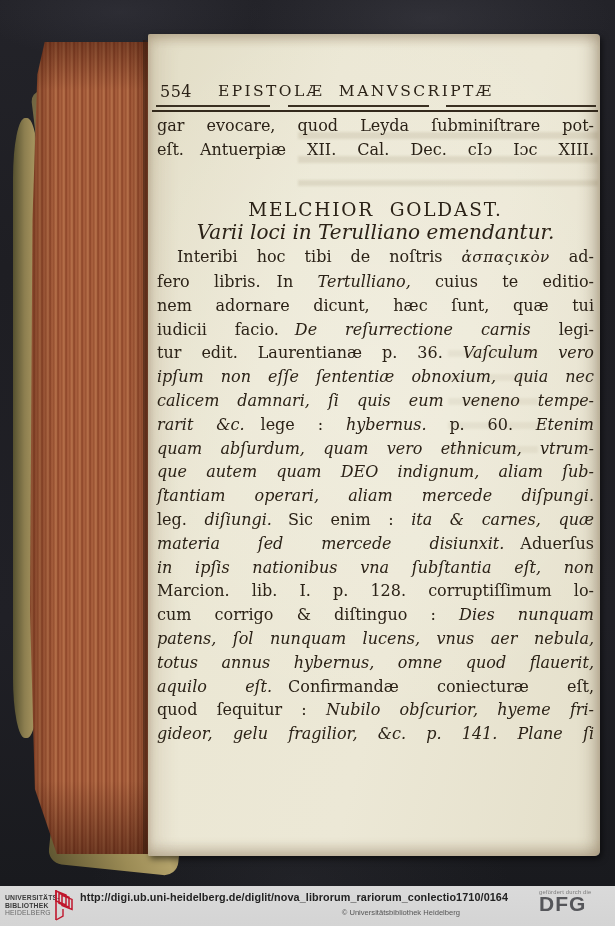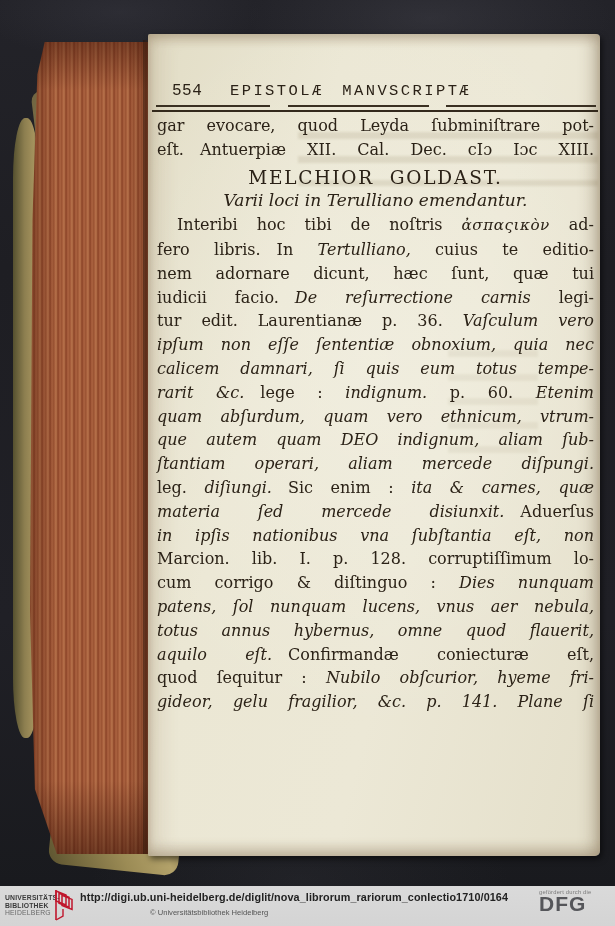--- a/index.html
+++ b/index.html
@@ -74,21 +74,21 @@
   
   .bleed {
     position:absolute; pointer-events:none; opacity:.5; filter:blur(1.3px);
     background:repeating-linear-gradient(180deg,
       rgba(0,0,0,0) 0 6px, rgba(122,106,70,.28) 6px 13px, rgba(0,0,0,0) 13px 24px);
   }
   .bleed.b1 { left:150px; top:92px;  width:300px; height:60px; }
   .bleed.b2 { left:300px; top:310px; width:90px;  height:120px; opacity:.28; }
 
   
-  .header-row { position:absolute; left:12px; top:48px; width:452px; height:22px;font-family:Liberation Mono, monospace; }
+  .header-row { position:absolute; left:0; top:48px; width:452px; height:22px; }
   .page-number {
     position:absolute; left:12px; top:0; font-size:16px; letter-spacing:.5px;
   }
   .running-title {
     position:absolute; left:70px; right:16px; top:0; 
     font-size:15.5px; letter-spacing:2.4px; word-spacing:7px;
   }
   .rule-top {
     position:absolute; left:8px; top:71px; width:440px; height:1.5px;
     background:linear-gradient(90deg,
@@ -102,47 +102,47 @@
   }
 
   
   .text-block {
     position:absolute; left:9px; top:80px; width:437px;
     font-size:16px; line-height:23.8px; color:#2b2217;
   }
   .line { white-space:pre-wrap; }
   .line.just { text-align:justify; text-align-last:justify; }
   .line.indent { text-indent:20px; }
-  .line.gap-lg { margin-top:4px; }
+  .line.gap-lg { margin-top:36px; }
   .line.heading {
     text-align:center; text-align-last:center;
     font-size:18.5px; letter-spacing:1.8px; word-spacing:8px;
   }
-  .line.subheading { text-align:right; text-align-last:center; font-size:17px; }
+  .line.subheading { text-align:right; text-align-last:center; font-size:20px; }
   .line.catch { text-align:right; text-align-last:right; padding-right:8px; }
   .line .i, .line .g { font-style:italic; }
   .line .g { font-size:.95em; letter-spacing:.5px; }
 
   
   .footer-bar {
     position:absolute; left:0; top:886px; width:615px; height:40px;
     background:linear-gradient(180deg, #dadada, #d4d4d4);
     font-family:"Liberation Sans", sans-serif; color:#333;
   }
   .lib-block { position:absolute; left:5px; top:8px; line-height:7.5px; }
   .lib-line { font-size:6.8px; font-weight:bold; letter-spacing:.2px; color:#3a3a3a; }
   .lib-line.light { font-weight:normal; color:#6a6a6a; }
   .ub-logo { position:absolute; left:50px; top:3px; }
   .scan-url {
     position:absolute; left:80px; top:5px; width:470px;
     font-size:10.8px; font-weight:bold; color:#222; letter-spacing:.1px;
     white-space:nowrap;
   }
   .copyright {
-    position:absolute; left:150px; top:22px; width:310px; text-align:left;
+    position:absolute; left:150px; top:22px; width:310px; text-align:right;
     font-size:7.6px; color:#555;
   }
   .dfg-block { position:absolute; right:20px; top:3px; text-align:left; width:56px; }
   .dfg-caption { font-size:5.8px; color:#7a7a7a; letter-spacing:.2px; }
   .dfg-letters {
     font-size:21px; font-weight:800; color:#55565a; letter-spacing:1px;
     line-height:19px; font-family:"Liberation Sans", sans-serif;
     transform:scaleY(.92);
   }
 </style>
@@ -173,22 +173,22 @@
         <div class="line just"><span class="r">gar evocare, quod Leyda ſubminiſtrare pot-</span></div>
         <div class="line just"><span class="r">eſt. Antuerpiæ XII. Cal. Dec. cIɔ Iɔc XIII.</span></div>
         <div class="line heading gap-lg"><span class="r">MELCHIOR GOLDAST.</span></div>
         <div class="line subheading"><span class="i">Varii loci in Terulliano emendantur.</span></div>
         <div class="line just indent"><span class="r">Interibi hoc tibi de noſtris </span><span class="g">ἀσπαςικὸν</span><span class="r"> ad-</span></div>
         <div class="line just"><span class="r">fero libris. In </span><span class="i">Tertulliano,</span><span class="r"> cuius te editio-</span></div>
         <div class="line just"><span class="r">nem adornare dicunt, hæc ſunt, quæ tui</span></div>
         <div class="line just"><span class="r">iudicii facio. </span><span class="i">De reſurrectione carnis </span><span class="r">legi-</span></div>
         <div class="line just"><span class="r">tur edit. Laurentianæ p. 36. </span><span class="i">Vaſculum vero</span></div>
         <div class="line just"><span class="i">ipſum non eſſe ſententiæ obnoxium, quia nec</span></div>
-        <div class="line just"><span class="i">calicem damnari, ſi quis eum totus tempe-</span></div>
-        <div class="line just"><span class="i">rarit &amp;c.</span><span class="r"> lege : </span><span class="i">indignum.</span><span class="r"> p. 60. </span><span class="i">Etenim</span></div>
+        <div class="line just"><span class="i">calicem damnari, ſi quis eum veneno tempe-</span></div>
+        <div class="line just"><span class="i">rarit &amp;c.</span><span class="r"> lege : </span><span class="i">hybernus.</span><span class="r"> p. 60. </span><span class="i">Etenim</span></div>
         <div class="line just"><span class="i">quam abſurdum, quam vero ethnicum, vtrum-</span></div>
         <div class="line just"><span class="i">que autem quam DEO indignum, aliam ſub-</span></div>
         <div class="line just"><span class="i">ſtantiam operari, aliam mercede diſpungi.</span></div>
         <div class="line just"><span class="r">leg. </span><span class="i">diſiungi.</span><span class="r"> Sic enim : </span><span class="i">ita &amp; carnes, quæ</span></div>
         <div class="line just"><span class="i">materia ſed mercede disiunxit.</span><span class="r"> Aduerſus</span></div>
         <div class="line just"><span class="i">in ipſis nationibus vna ſubſtantia eſt, non</span></div>
         <div class="line just"><span class="r">Marcion. lib. I. p. 128. corruptiſſimum lo-</span></div>
         <div class="line just"><span class="r">cum corrigo &amp; diſtinguo : </span><span class="i">Dies nunquam</span></div>
         <div class="line just"><span class="i">patens, ſol nunquam lucens, vnus aer nebula,</span></div>
         <div class="line just"><span class="i">totus annus hybernus, omne quod flauerit,</span></div>

